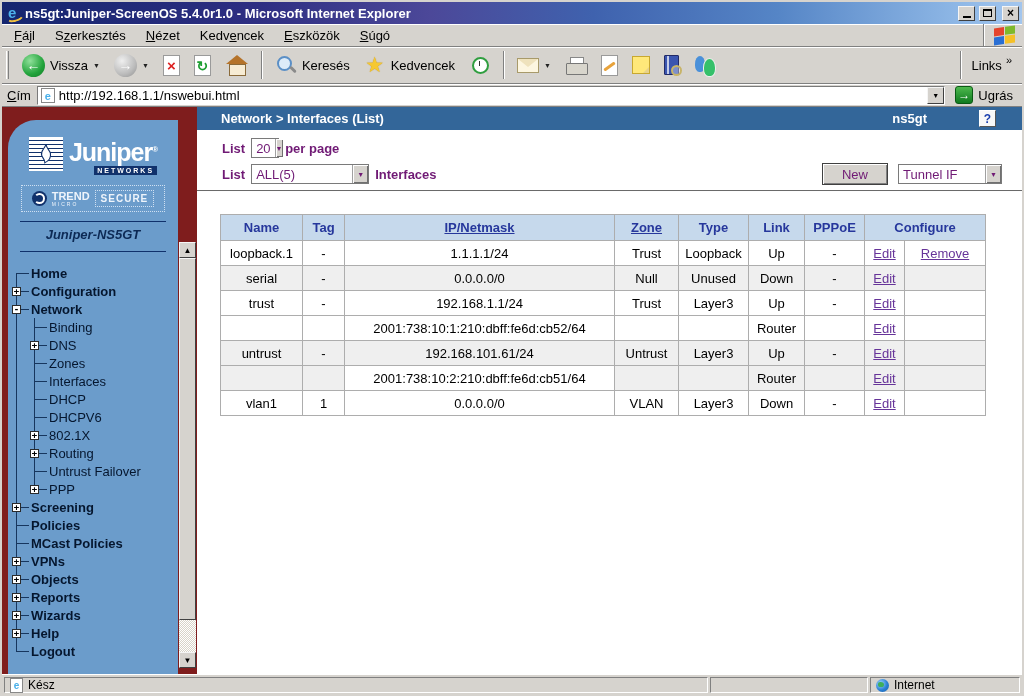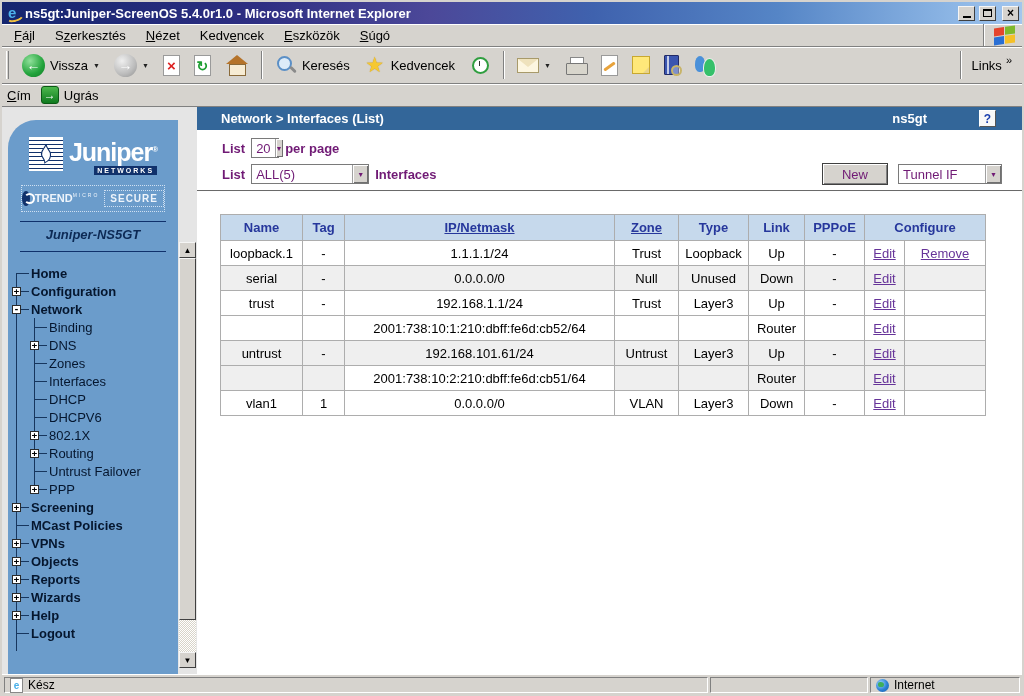--- a/index.html
+++ b/index.html
@@ -100,32 +100,32 @@
   .addr-input { flex:1; height:19px; background:#fff; border:1px solid; border-color:#7a7a7a #fff #fff #7a7a7a; display:flex; align-items:center; gap:4px; padding-left:3px; }
   .addr-icon { width:14px; height:15px; background:#fff; border:1px solid #888; position:relative; flex:none; }
   .addr-icon::after { content:"e"; position:absolute; inset:0; text-align:center; color:#49b0ea; font:bold 11px/14px "Liberation Sans",sans-serif; }
   .addr-value { flex:1; white-space:nowrap; overflow:hidden; }
   .addr-drop { width:17px; height:17px; background:#d6d3ce; border:1px solid; border-color:#f5f5f5 #404040 #404040 #f5f5f5; display:flex; align-items:center; justify-content:center; font-size:7px; flex:none; }
   .go-btn { display:flex; align-items:center; gap:5px; padding:0 4px; }
   .go-icon { width:18px; height:18px; background:linear-gradient(#4db84d,#0f7a1f); border:1px solid #0a5a14; border-radius:3px; color:#fff; font-weight:bold; font-size:12px; line-height:16px; text-align:center; }
 
   
   .content { flex:1; display:flex; min-height:0; }
-  .sidebar { flex:0 0 195px; width:195px; background:#e5e5e5; position:relative; }
+  .sidebar { flex:0 0 195px; width:195px; background:#7f1d1d; position:relative; }
   .side-panel { position:absolute; left:6px; top:13px; right:19px; bottom:0; background:#6b9ccb; border-top-left-radius:28px; overflow:hidden; }
   .logo-row { display:flex; align-items:flex-start; justify-content:center; gap:6px; padding-top:17px; }
   .flame-box { width:34px; height:34px; background:repeating-linear-gradient(#fff 0 3px, #10316b 3px 4px); display:flex; align-items:center; justify-content:center; }
   .brand-col { display:flex; flex-direction:column; align-items:flex-start; }
   .brand-txt { color:#fff; font-weight:bold; font-size:25px; line-height:25px; letter-spacing:-1px; }
   .brand-reg { font-size:8px; vertical-align:super; }
   .networks-bar { align-self:flex-end; background:#10316b; color:#fff; font-size:7px; font-weight:bold; letter-spacing:2px; padding:1px 3px; margin-top:1px; }
   .trend-badge { margin:10px auto 0; width:144px; height:27px; border:1px dotted #cfe0f2; display:flex; align-items:center; justify-content:center; gap:5px; color:#eef4fb; }
   .swirl { width:15px; height:15px; border-radius:50%; background:#10316b; position:relative; }
   .swirl::after { content:""; position:absolute; left:2px; top:2px; width:7px; height:7px; border:2px solid #fff; border-left-color:transparent; border-radius:50%; }
-  .trend-col { display:flex; flex-direction:row; line-height:1; }
+  .trend-col { display:flex; flex-direction:column; line-height:1; }
   .trend-top { font-weight:bold; font-size:11px; }
   .trend-sub { font-size:5px; letter-spacing:2px; }
   .secure-box { border:1px dotted #cfe0f2; padding:2px 5px; font-size:10px; font-weight:bold; letter-spacing:1px; }
   .side-rule { height:1px; background:#10316b; margin:9px 12px 0; }
   .device-name { font-style:italic; font-weight:bold; font-size:13px; color:#0d2a55; text-align:center; margin:5px 0; }
   .side-menu { position:relative; margin-top:12px; }
   .trunk { position:absolute; width:1px; background:#17365e; }
   .mi { height:18px; display:flex; align-items:center; position:relative; font-size:13px; color:#05162e; white-space:nowrap; }
   .mi.lvl0 { font-weight:bold; }
   .expbox { width:9px; height:9px; border:1px solid #2a2a2a; background:#fff; color:#000; font:bold 9px/7px "DejaVu Sans Mono",monospace; text-align:center; flex:none; z-index:1; }
@@ -264,20 +264,25 @@
       </span>
     <span class="links-zone">
       <span class="links-sep"></span>
       <span>Links</span>
       <span class="chev">»</span>
     </span>
   </div>
 
   <div class="addressbar">
     <span id="addr-label"><u>C</u>ím</span>
+    <span class="addr-input">
+      <span class="addr-icon"></span>
+      <span class="addr-value">http://192.168.1.1/nswebui.html</span>
+      <span class="addr-drop">▼</span>
+    </span>
     <span class="go-btn">
       <span class="go-icon">→</span>
       <span>Ugrás</span>
     </span>
   </div>
 
   <div class="content">
 
     <div class="sidebar">
       <div class="side-panel">
@@ -364,20 +369,24 @@
               <span class="dash" style="width: 8px;"></span>
               <span class="milabel">PPP</span>
             </div>
             <div class="mi lvl0" style="padding-left: 4px;">
               <span class="expbox">+</span>
               <span class="dash" style="width: 8px;"></span>
               <span class="milabel">Screening</span>
             </div>
             <div class="mi lvl0" style="padding-left: 8px;">
               <span class="dash" style="width: 13px;"></span>
+              <span class="milabel">Policies</span>
+            </div>
+            <div class="mi lvl0" style="padding-left: 8px;">
+              <span class="dash" style="width: 13px;"></span>
               <span class="milabel">MCast Policies</span>
             </div>
             <div class="mi lvl0" style="padding-left: 4px;">
               <span class="expbox">+</span>
               <span class="dash" style="width: 8px;"></span>
               <span class="milabel">VPNs</span>
             </div>
             <div class="mi lvl0" style="padding-left: 4px;">
               <span class="expbox">+</span>
               <span class="dash" style="width: 8px;"></span>

